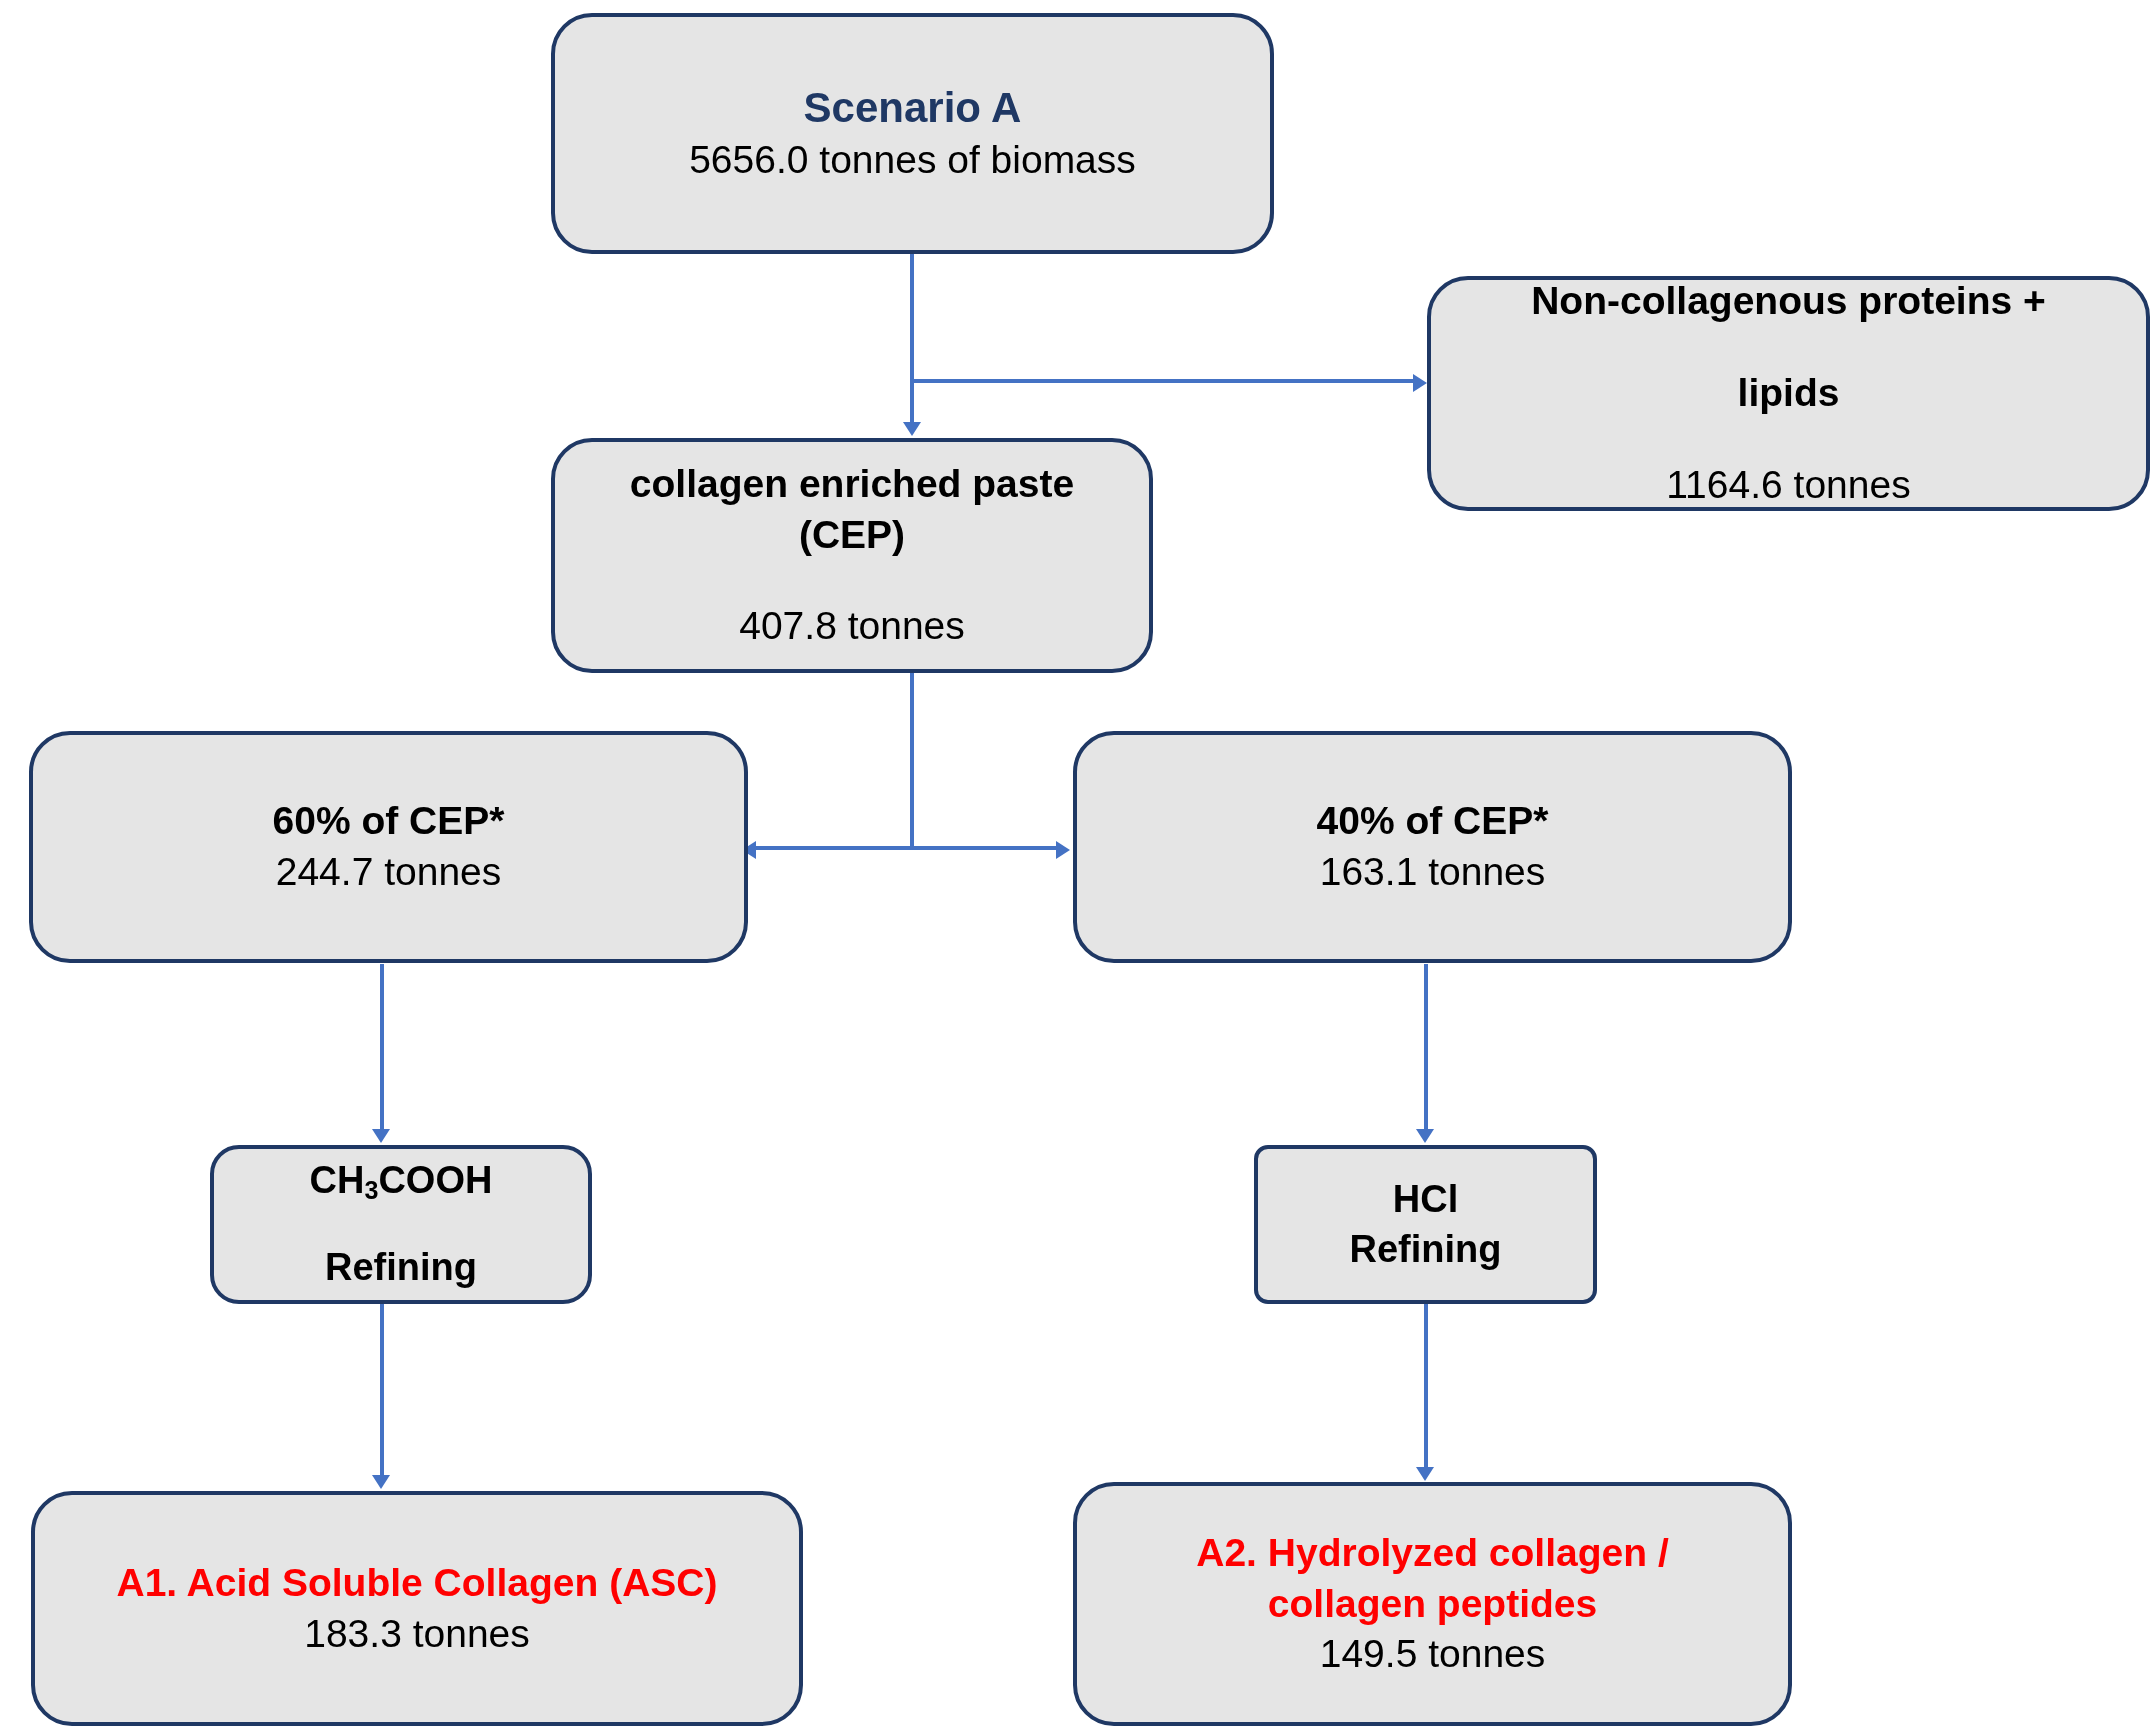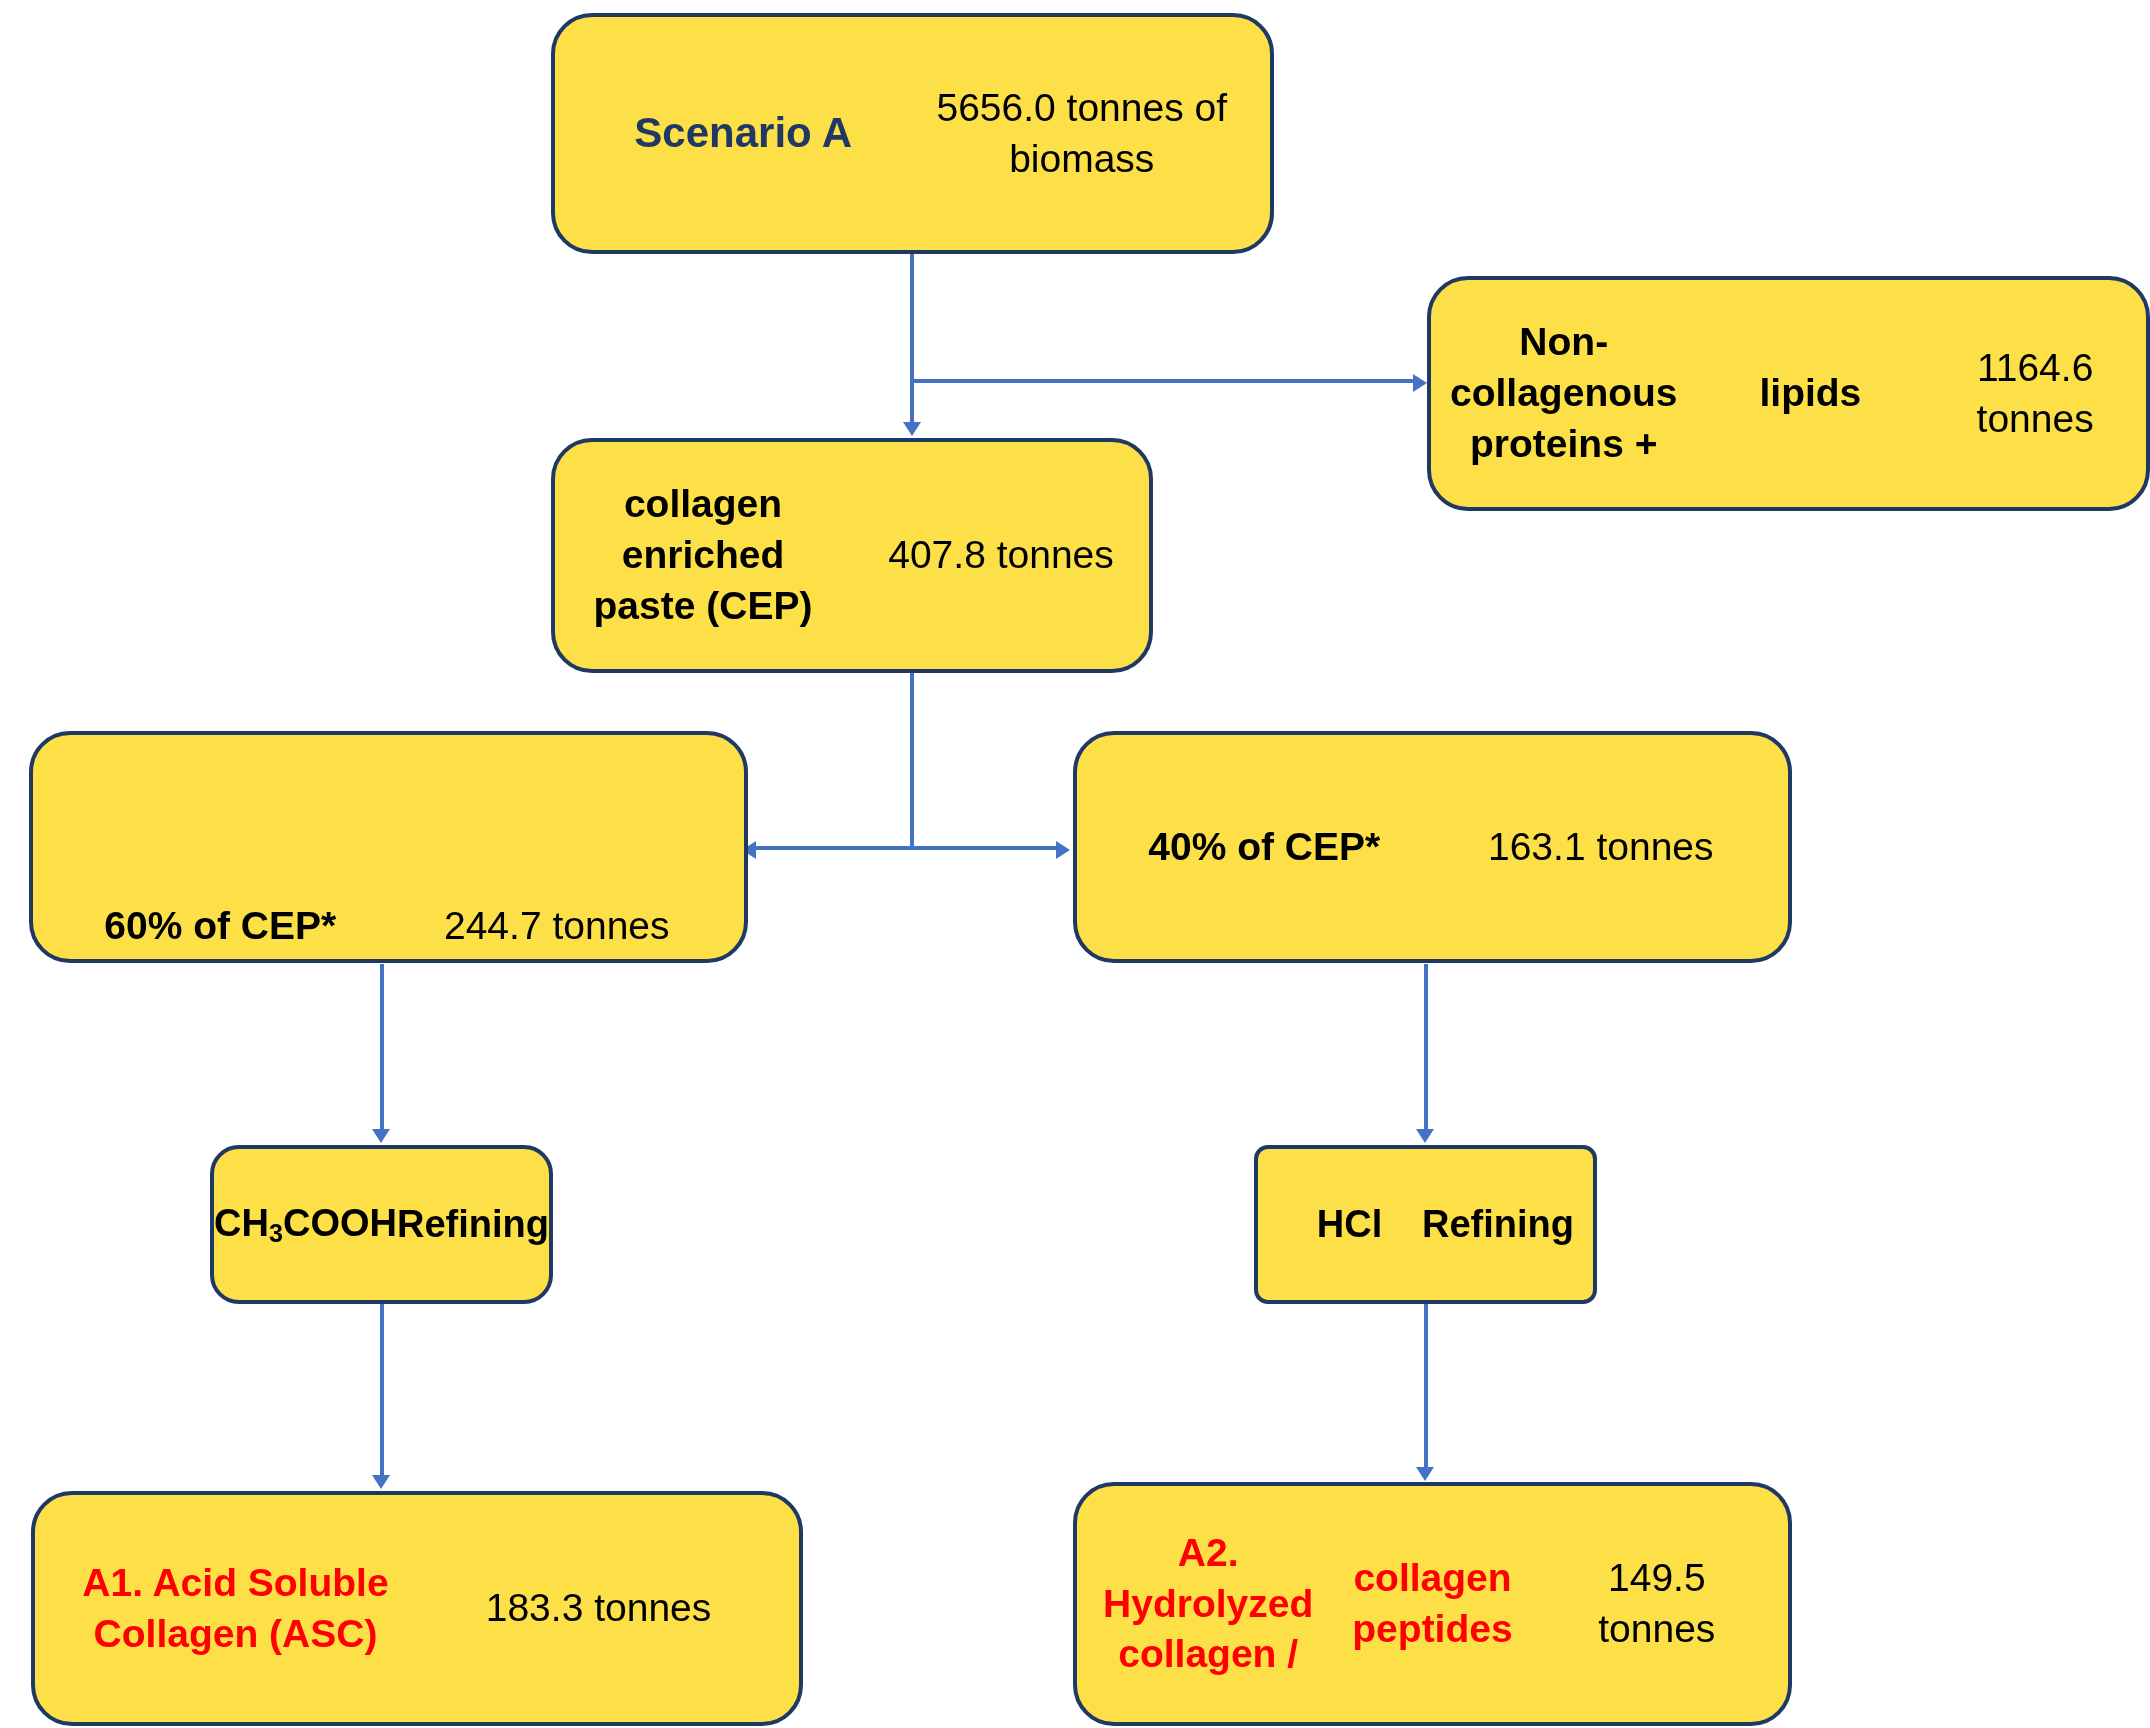--- a/index.html
+++ b/index.html
@@ -15,23 +15,23 @@
     width: 2151px;
     height: 1729px;
     background: #ffffff;
     overflow: hidden;
   }
   .node {
     position: absolute;
     box-sizing: border-box;
     border: 4.4px solid #1F3864;
     border-radius: 41px;
-    background: #fde047;
+    background: #e5e5e5;
     display: flex;
-    flex-direction: row;
+    flex-direction: column;
     align-items: center;
     justify-content: center;
     text-align: center;
     padding: 7.3px 19px;
     z-index: 3;
   }
   .node .line {
     display: block;
     width: 100%;
     line-height: 1.30;
@@ -131,21 +131,21 @@
   <div class="node" style="left:29px; top:731px; width:719px; height:232px;align-items:flex-end;">
     <span class="line t-bold">60% of CEP*</span>
     <span class="line t-reg">244.7 tonnes</span>
   </div>
 
   <div class="node" style="left:1073px; top:731px; width:719px; height:232px;">
     <span class="line t-bold">40% of CEP*</span>
     <span class="line t-reg">163.1 tonnes</span>
   </div>
 
-  <div class="node" style="left:210px; top:1145px; width:343px; height:159px; border-radius:29px;">
+  <div class="node" style="left:210px; top:1145px; width:382px; height:159px; border-radius:29px;justify-content:space-between;">
     <span class="line t-mid"><span>CH</span><sub>3</sub><span>COOH</span></span>
     <span class="line t-mid">Refining</span>
   </div>
 
   <div class="node" style="left:1254px; top:1145px; width:343px; height:159px; border-radius:14px;">
     <span class="line t-mid">HCl</span>
     <span class="line t-mid">Refining</span>
   </div>
 
   <div class="node" style="left:31px; top:1491px; width:772px; height:235px;">

